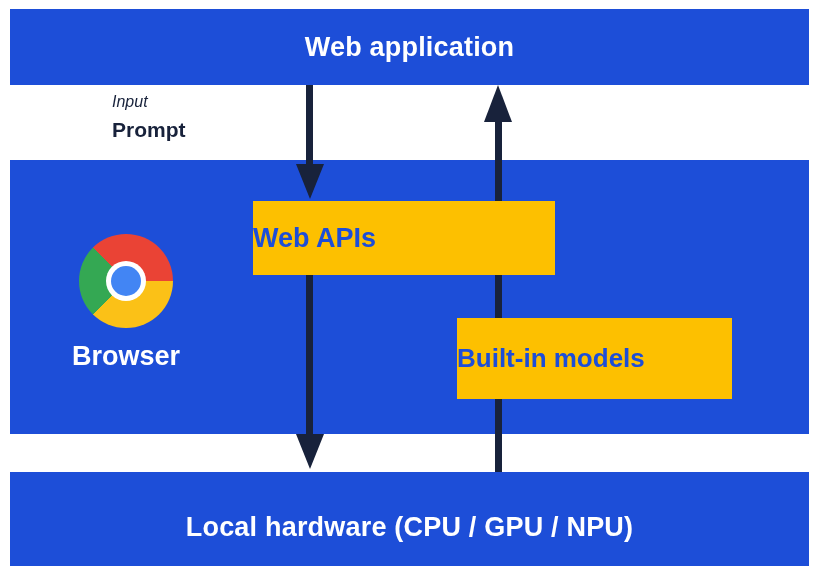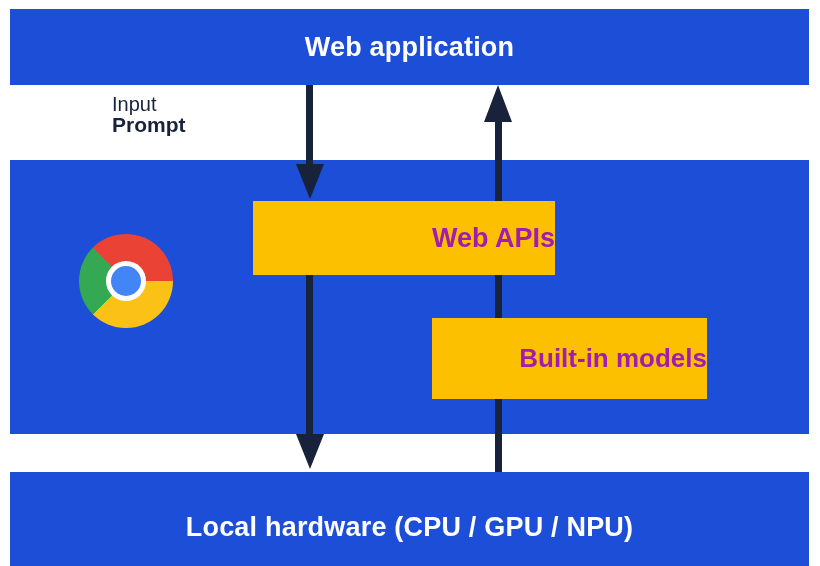--- a/index.html
+++ b/index.html
@@ -10,27 +10,27 @@
   
   .band{position:absolute;left:10px;width:799px;background:#1d4ed8;}
   .bar-top{top:9px;height:76px;display:flex;align-items:center;justify-content:center;}
   .panel-main{top:160px;height:274px;}
   .bar-bottom{top:472px;height:110px;display:flex;align-items:center;justify-content:center;}
   .bar-title{color:#ffffff;font-weight:700;font-size:27px;letter-spacing:.2px;}
   
   .io-block{position:absolute;top:94px;color:#18223b;line-height:1;}
   .io-left{left:112px;text-align:left;}
   .io-right{right:52px;text-align:right;}
-  .io-small{font-size:20px;font-weight:400;display:block;}
-  .io-big{font-size:21px;font-weight:700;display:block;text-align:center;}
+  .io-small{font-size:16px;font-weight:400;display:block;font-style:italic;}
+  .io-big{font-size:21px;font-weight:700;display:block;margin-top:9px;text-align:center;}
   
-  .ybox{position:absolute;background:#fdc000;z-index:2;color:#a21caf;font-weight:700;
-        display:flex;flex-direction:column;align-items:flex-end;justify-content:center;text-align:center;}
+  .ybox{position:absolute;background:#fdc000;z-index:2;color:#1d4ed8;font-weight:700;
+        display:flex;flex-direction:column;align-items:flex-start;justify-content:center;text-align:center;}
   .box-webapis{left:253px;top:201px;width:302px;height:74px;font-size:27px;}
-  .box-builtin{left:432px;top:318px;width:275px;height:81px;font-size:26px;line-height:33px;}
+  .box-builtin{left:457px;top:318px;width:275px;height:81px;font-size:26px;line-height:33px;}
   
   .stem{position:absolute;width:7px;background:#18223b;z-index:1;}
   .head{position:absolute;width:0;height:0;z-index:1;}
   .stem-down-a{left:306px;top:85px;height:79px;}
   .head-down-a{left:296px;top:164px;border-left:14px solid transparent;border-right:14px solid transparent;border-top:35px solid #18223b;}
   .stem-down-b{left:306px;top:275px;height:159px;}
   .head-down-b{left:296px;top:434px;border-left:14px solid transparent;border-right:14px solid transparent;border-top:35px solid #18223b;}
   .head-up{left:484px;top:85px;border-left:14px solid transparent;border-right:14px solid transparent;border-bottom:37px solid #18223b;}
   .stem-up{left:495px;top:122px;height:350px;}
   
@@ -63,20 +63,21 @@
   <div class="head head-down-a"></div>
   <div class="stem stem-down-b"></div>
   <div class="head head-down-b"></div>
   <div class="head head-up"></div>
   <div class="stem stem-up"></div>
 
   <div class="chrome">
     <div class="chrome-ring"></div>
     <div class="chrome-core"></div>
   </div>
+  <div class="browser-label">Browser</div>
 
   <div class="ybox box-webapis">
     <span>Web APIs</span>
   </div>
   <div class="ybox box-builtin">
     <span>Built-in models</span>
   </div>
 
   <div class="band bar-bottom">
     <span class="bar-title">Local hardware (CPU / GPU / NPU)</span>

